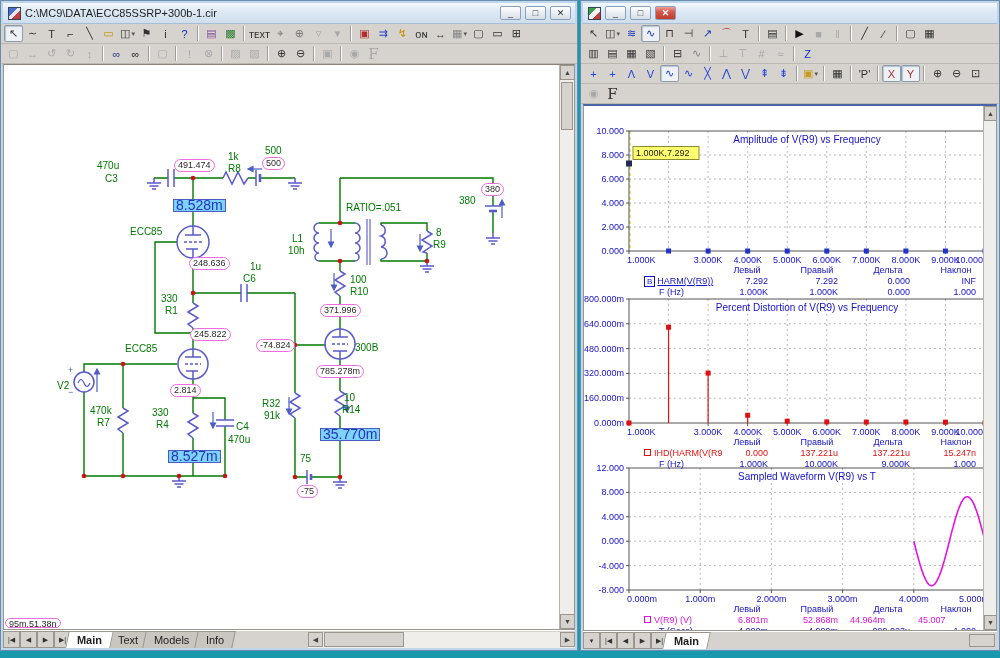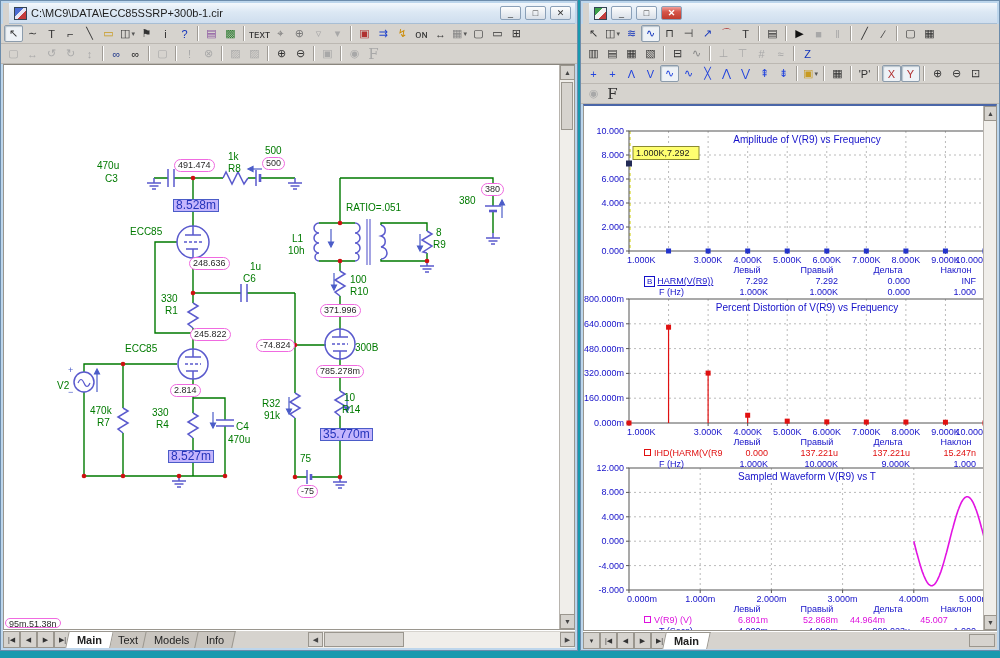--- a/index.html
+++ b/index.html
@@ -2,21 +2,21 @@
 <html><head>
 <meta charset="utf-8">
 <style>
   * { margin:0; padding:0; box-sizing:border-box; }
   html,body { width:1000px; height:658px; overflow:hidden; background:#1899ae;
     font-family:"Liberation Sans", sans-serif; font-size:11px; }
   .win { position:absolute; background:#d6d3ce; border:1px solid #6c8cab;
     box-shadow:inset 0 0 0 2px #bdd6ec; }
   .titlebar { height:21px; display:flex; align-items:center; gap:4px; padding:0 4px 0 5px;
     background:linear-gradient(#f4f8fc,#dce8f4 45%,#cfdeee); border-bottom:1px solid #a8bed4;
-    margin:2px 2px 0 8px; }
+    margin:2px 2px 0 2px; }
   .title-text { flex:1; font-size:11px; color:#1d1d1d; white-space:nowrap; overflow:hidden; }
   .winbtn { width:21px; height:14px; border:1px solid #8aa0b8; border-radius:2px;
     background:linear-gradient(#fdfdfd,#d8dfe8); font-size:9px; line-height:12px;
     text-align:center; color:#333; }
   .winbtn.close { background:linear-gradient(#f2a09a,#d6564a 40%,#c03b2e); color:#fff; font-weight:bold; }
   .appicon { width:13px; height:13px; border:1px solid #345; background:
     linear-gradient(135deg,#4a6cd4 0 40%, #e8e8f4 40% 60%, #c43c3c 60%); }
   .appicon.r { background: linear-gradient(135deg,#3ca04a 0 35%, #f2f2f2 35% 65%, #c43c3c 65%); }
   .tbrow { display:flex; align-items:center; padding:1px 3px; border-bottom:1px solid #bcb8b2;
     background:#d6d3ce; }
@@ -28,22 +28,22 @@
   .ic.big { font-family:"DejaVu Serif", serif; font-size:15px; }
   .tsep { width:0; height:15px; border-left:1px solid #a09c96; border-right:1px solid #fff; margin:0 3px; }
   
   #winL { left:0; top:0; width:578px; height:651px; }
   .canvas { position:relative; margin:0 2px; background:#fff; height:566px;
     border:1px solid #9a968e; border-top-color:#8a867e; overflow:hidden; }
   .schem { position:absolute; left:0; top:0; width:556px; height:564px; }
   .glab { position:absolute; color:#007a00; font-size:10px; white-space:nowrap; }
   .nbox { position:absolute; border:1px solid #f06ae0; border-radius:7px; background:#fff;
     color:#2a2a2a; font-size:9px; line-height:11px; padding:0 3px; white-space:nowrap; }
-  .cbox { position:absolute; border:1px solid #4b5cc8; background:#c4b5fd; color:#2433bb;
-    font-size:12px; line-height:11px; padding:0 2px; white-space:nowrap; }
+  .cbox { position:absolute; border:1px solid #4b5cc8; background:#7dd3fc; color:#2433bb;
+    font-size:14px; line-height:11px; padding:0 2px; white-space:nowrap; }
   .vsb { position:absolute; right:0; top:0; bottom:0; width:15px; background:#f0eeea;
     border-left:1px solid #b8b4ae; }
   .vsb .arr, .hsb .arr { position:absolute; width:15px; height:15px; background:#d6d3ce;
     border:1px solid #9a968e; font-size:7px; color:#444; text-align:center; line-height:13px; }
   .thumb { position:absolute; background:#d6d3ce; border:1px solid #9a968e; }
   .tabrow { position:relative; height:18px; margin:0 2px 2px 2px; background:#d6d3ce;
     display:flex; align-items:stretch; border-top:1px solid #fff; }
   .navbtn { width:17px; border:1px solid #9a968e; background:#d6d3ce; font-size:7px;
     text-align:center; line-height:15px; color:#333; }
   .tab { padding:0 9px; border:1px solid #9a968e; border-bottom:none; font-size:11px;
@@ -599,21 +599,21 @@
       </div>
       <div class="legend" style="position: absolute; left: 0px; top: 498px; width: 404px; height: 36px;">
         <span class="lg-blue" style="left:135px;top:0;width:56px;text-align:center">Левый</span>
         <span class="lg-blue" style="left:205px;top:0;width:56px;text-align:center">Правый</span>
         <span class="lg-blue" style="left:276px;top:0;width:56px;text-align:center">Дельта</span>
         <span class="lg-blue" style="left:344px;top:0;width:56px;text-align:center">Наклон</span>
         <span class="lg-mag" style="left:60px;top:11px"><i class="sqsw"></i><span class="">V(R9) (V)</span></span>
         <span class="lg-mag" style="left:124px;top:11px;width:60px;text-align:right">6.801m</span>
         <span class="lg-mag" style="left:194px;top:11px;width:60px;text-align:right">52.868m</span>
         <span class="lg-mag" style="left:266px;top:11px;width:60px;">44.964m</span>
-        <span class="lg-mag" style="left:320px;top:11px;width:60px;text-align:center">45.007</span>
+        <span class="lg-mag" style="left:334px;top:11px;width:60px;text-align:left">45.007</span>
         <span class="lg-blue" style="left:75px;top:22px">
           <span class="">T (Secs)</span>
         </span>
         <span class="lg-blue" style="left:124px;top:22px;width:60px;text-align:right">4.000m</span>
         <span class="lg-blue" style="left:194px;top:22px;width:60px;text-align:right">4.999m</span>
         <span class="lg-blue" style="left:266px;top:22px;width:60px;text-align:right">999.023u</span>
         <span class="lg-blue" style="left:332px;top:22px;width:60px;text-align:right">1.000</span>
       </div>
     </div>
 

